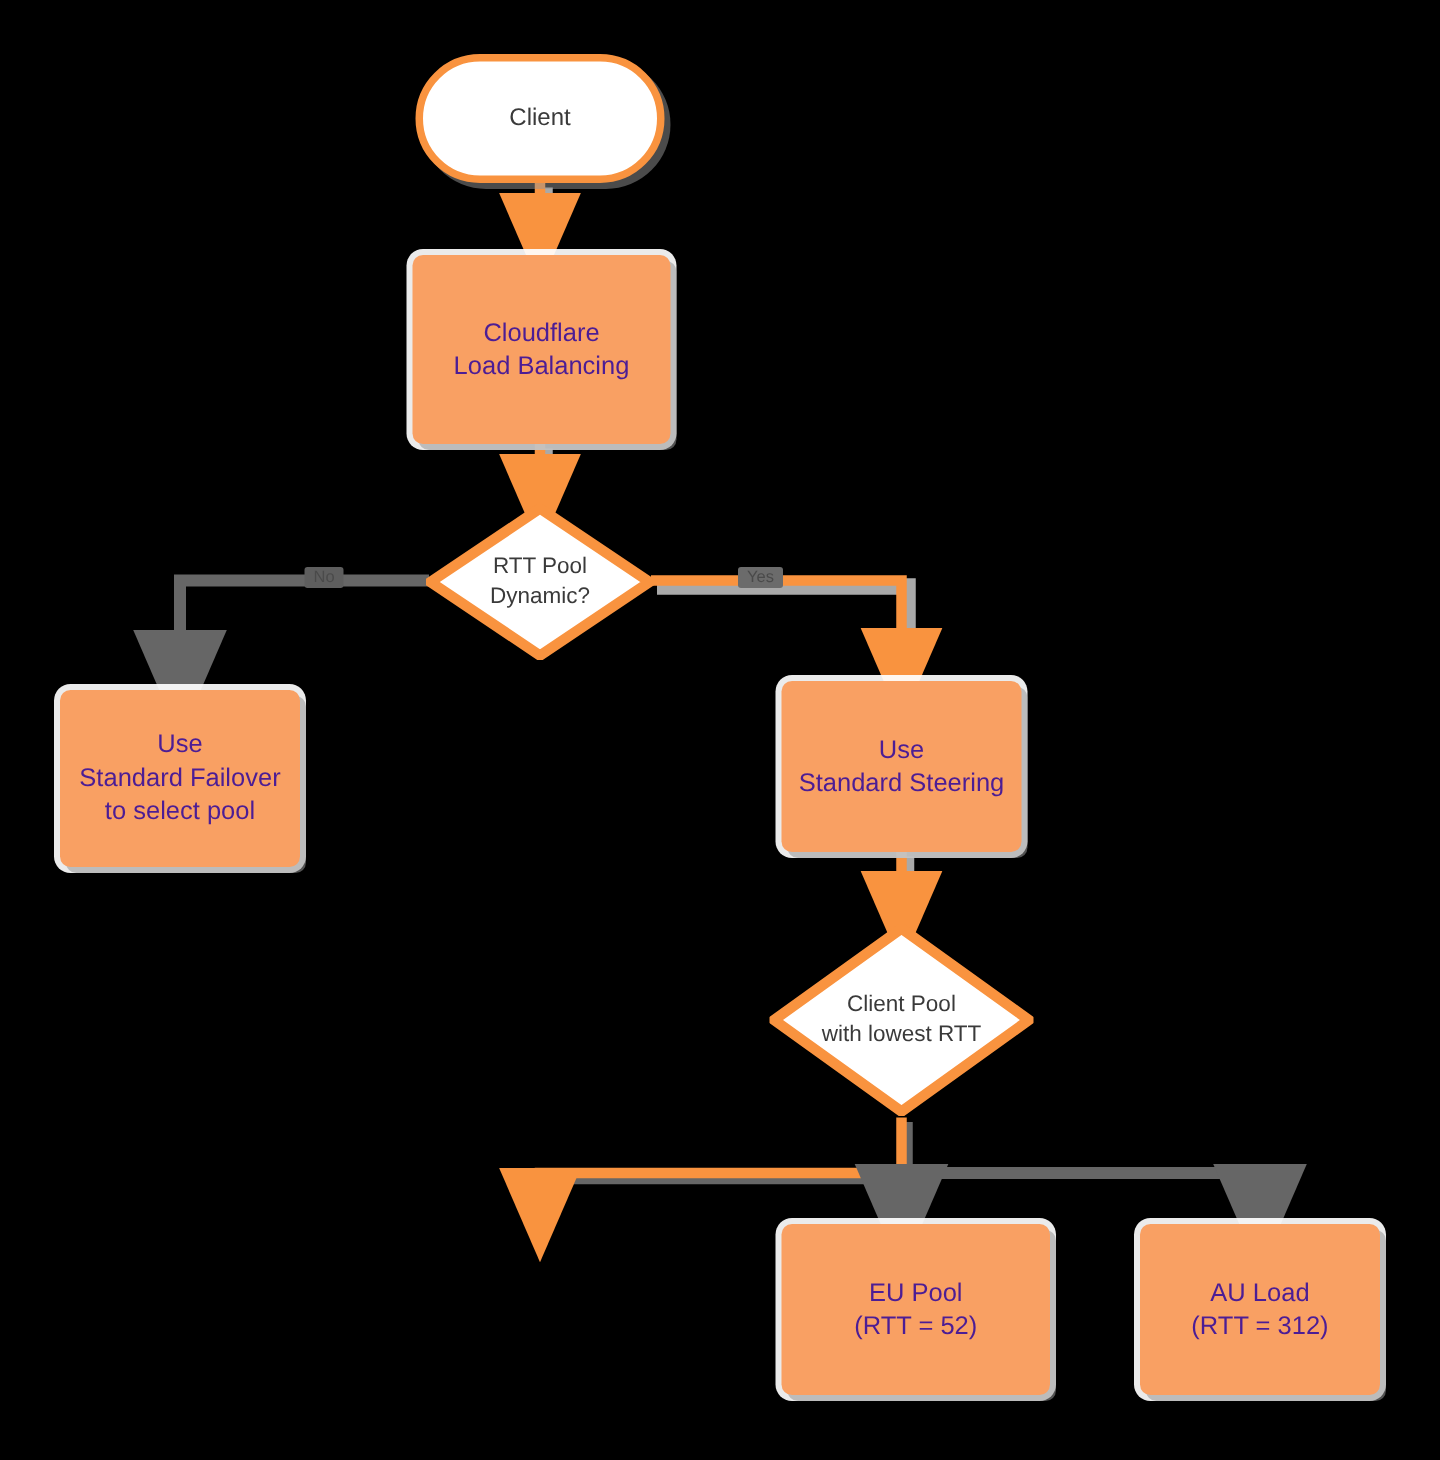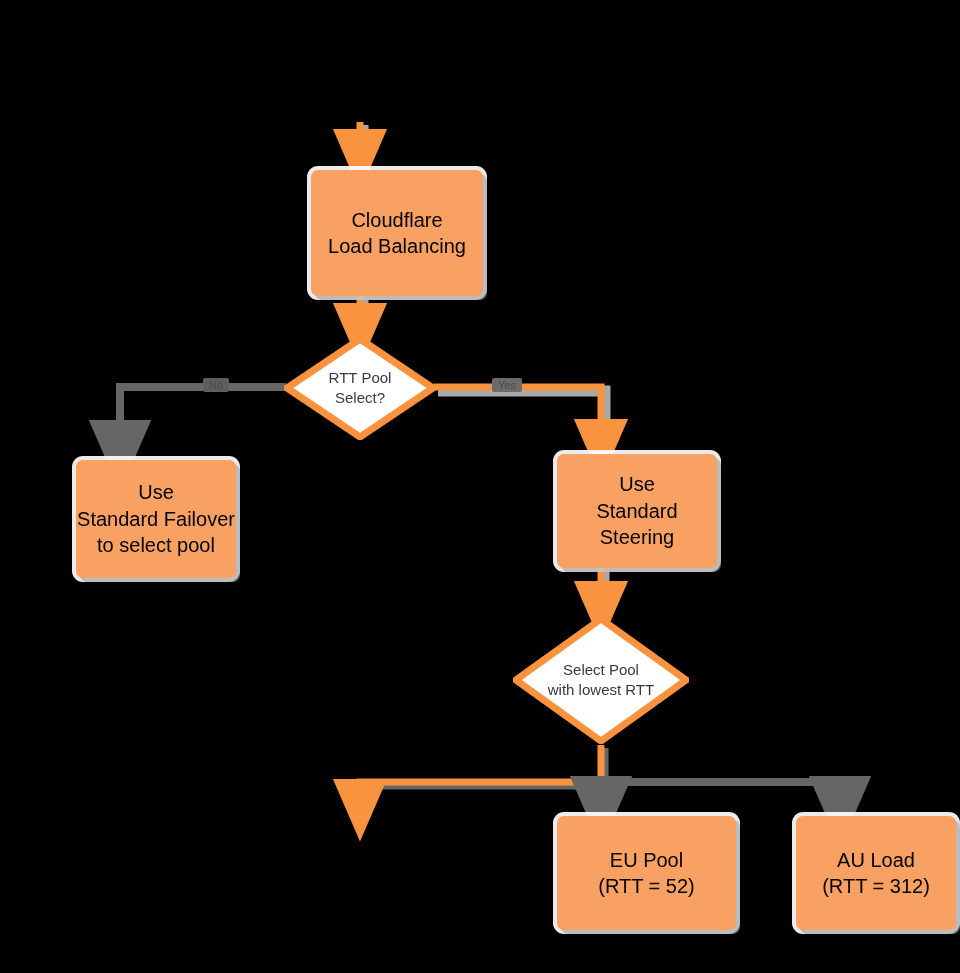--- a/index.html
+++ b/index.html
@@ -29,25 +29,24 @@
     display: flex;
     align-items: center;
     justify-content: center;
     text-align: center;
     line-height: 1.32;
     z-index: 5;
   }
   .node-proc {
     background: #F9A063;
     border-radius: 7px;
-    color: #000000;
-    font-size: 20px;
+    color: #4c1d95;
+    font-size: 17px;
     box-shadow: 4px 4px 0 0 rgba(150,150,150,0.55),
                 0 0 0 4px rgba(255,255,255,0.92);
-    margin-left: 36px;
   }
   .node-term {
     background: #FFFFFF;
     border: 5px solid #F9933F;
     border-radius: 52px;
     color: #3A3A3A;
     font-size: 16px;
     box-shadow: 4px 4px 0 0 rgba(150,150,150,0.5);
   }
   .node-dec {
@@ -127,35 +126,38 @@
 
     <g>
       <path d="M601,782 L601,812" stroke="#666666" stroke-width="8" fill="none" marker-end="url(#arrow-gray)"></path>
     </g>
 
     <g>
       <path d="M601,782 L840,782 L840,812" stroke="#666666" stroke-width="8" fill="none" marker-end="url(#arrow-gray)"></path>
     </g>
   </svg>
 
+  <div class="node node-term" style="left:277px; top:36px; width:166px; height:86px;">
+    <span>Client</span>
+  </div>
 
   <div class="node node-proc" style="left:275px; top:170px; width:172px; height:126px;">
     <span>
       <span class="nl">Cloudflare</span>
       <span class="nl">Load Balancing</span>
     </span>
   </div>
 
   <div class="node node-dec" style="left:284px; top:336px; width:152px; height:104px;">
     <svg class="dec-shape" viewBox="0 0 152 104" preserveAspectRatio="none">
       <polygon points="76,3 149,52 76,101 3,52" fill="#FFFFFF" stroke="#F9933F" stroke-width="7"></polygon>
     </svg>
     <span class="dec-label">
       <span class="nl">RTT Pool</span>
-      <span class="nl">Select?</span>
+      <span class="nl">Dynamic?</span>
     </span>
   </div>
 
   <div class="edge-label" style="left:203px; top:378px;">No</div>
 
   <div class="edge-label on-orange" style="left:492px; top:378px;">Yes</div>
 
   <div class="node node-proc" style="left:40px; top:460px; width:160px; height:118px;">
     <span>
       <span class="nl">Use</span>
@@ -169,21 +171,21 @@
       <span class="nl">Use</span>
       <span class="nl">Standard Steering</span>
     </span>
   </div>
 
   <div class="node node-dec" style="left:513px; top:616px; width:176px; height:128px;">
     <svg class="dec-shape" viewBox="0 0 176 128" preserveAspectRatio="none">
       <polygon points="88,3 173,64 88,125 3,64" fill="#FFFFFF" stroke="#F9933F" stroke-width="7"></polygon>
     </svg>
     <span class="dec-label">
-      <span class="nl">Select Pool</span>
+      <span class="nl">Client Pool</span>
       <span class="nl">with lowest RTT</span>
     </span>
   </div>
 
 
   <div class="node node-proc" style="left:521px; top:816px; width:179px; height:114px;">
     <span>
       <span class="nl">EU Pool</span>
       <span class="nl"><span>(</span><span>RTT = 52</span><span>)</span></span>
     </span>

